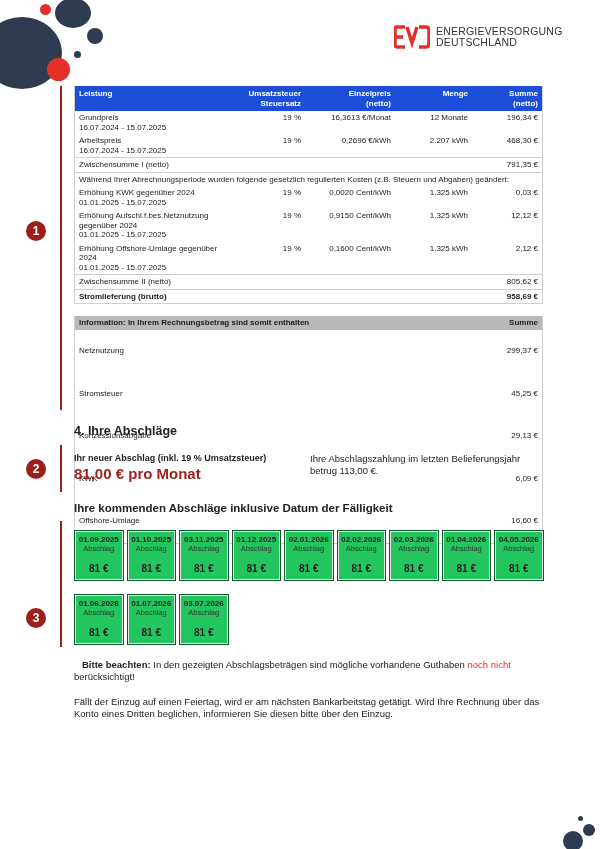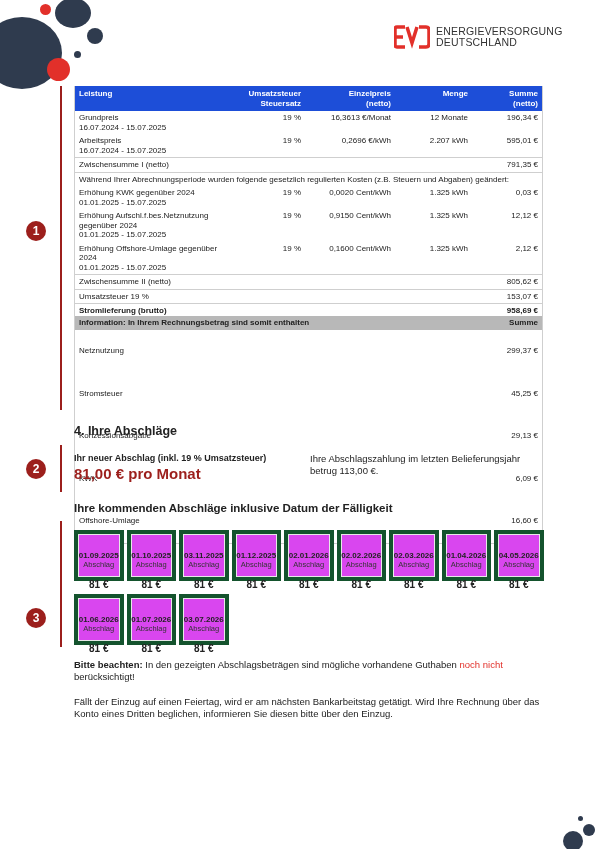--- a/index.html
+++ b/index.html
@@ -39,29 +39,29 @@
   .info-table td { padding: 16px 4px; line-height: 10.5px; }
 
   .h4 { position: absolute; left: 74px; top: 424px; font-size: 12.5px; font-weight: bold; color: #222; }
   .new-label { position: absolute; left: 74px; top: 453px; font-size: 9px; font-weight: bold; }
   .new-amount { position: absolute; left: 74px; top: 465px; font-size: 15px; font-weight: bold; color: #9c1f1c; }
   .last-text { position: absolute; left: 310px; top: 453px; font-size: 9.5px; line-height: 12px; width: 230px; }
   .upcoming { position: absolute; left: 74px; top: 502px; font-size: 11.5px; font-weight: bold; }
 
   .cards { position: absolute; left: 74px; width: 470px; display: flex; gap: 3px; }
   .card {
-    width: 49.5px; height: 51px; border: 4px solid #14532d; background: #d946ef;
-    box-shadow: 0 0 0 1px #e8e8e8 inset; text-align: center; padding-top: 17px;
+    width: 49.5px; height: 51px; border: 1px solid #14532d; background: #22c55e;
+    box-shadow: 0 0 0 1px #e8e8e8 inset; text-align: center; padding-top: 4px;
   }
   .card .d { font-size: 8px; font-weight: bold; line-height: 9px; }
   .card .l { font-size: 7.5px; line-height: 9px; color: #333; }
   .card .a { font-size: 10px; font-weight: bold; margin-top: 10px; }
 
   .note { position: absolute; left: 74px; top: 659px; width: 470px; font-size: 9.5px; line-height: 12px; }
-  .note b { font-weight: bold; }
+  .note b { font-weight: bold; margin-left: 8px; }
   .note .hl { color: #e2302a; }
   .note2 { position: absolute; left: 74px; top: 696px; width: 470px; font-size: 9.5px; line-height: 12px; }
 </style>
 </head>
 <body>
 
 <div class="dot red" style="left:40px;top:4px;width:11px;height:11px;"></div>
 <div class="dot navy" style="left:55px;top:-2px;width:36px;height:30px;"></div>
 <div class="dot navy" style="left:-18px;top:17px;width:80px;height:72px;"></div>
 <div class="dot navy" style="left:87px;top:28px;width:16px;height:16px;"></div>
@@ -109,21 +109,21 @@
         <td class="r">19 %</td>
         <td class="r">16,3613 €/Monat</td>
         <td class="r">12 Monate</td>
         <td class="r">196,34 €</td>
       </tr>
       <tr>
         <td><span>Arbeitspreis</span><br><span>16.07.2024 - 15.07.2025</span></td>
         <td class="r">19 %</td>
         <td class="r">0,2696 €/kWh</td>
         <td class="r">2.207 kWh</td>
-        <td class="r">595,01 €</td>
+        <td class="r">468,30 €</td>
       </tr>
       <tr class="bordered">
         <td colspan="4">Zwischensumme I (netto)</td>
         <td class="r">791,35 €</td>
       </tr>
       <tr class="bordered">
         <td colspan="5">Während Ihrer Abrechnungsperiode wurden folgende gesetzlich regulierten Kosten (z.B. Steuern und Abgaben) geändert:</td>
       </tr>
       <tr>
         <td><span>Erhöhung KWK gegenüber 2024</span><br><span>01.01.2025 - 15.07.2025</span></td>
@@ -142,24 +142,20 @@
       <tr>
         <td><span>Erhöhung Offshore-Umlage gegenüber 2024</span><br><span>01.01.2025 - 15.07.2025</span></td>
         <td class="r">19 %</td>
         <td class="r">0,1600 Cent/kWh</td>
         <td class="r">1.325 kWh</td>
         <td class="r">2,12 €</td>
       </tr>
       <tr class="bordered">
         <td colspan="4">Zwischensumme II (netto)</td>
         <td class="r">805,62 €</td>
-      </tr>
-      <tr class="bordered">
-        <td colspan="4">Umsatzsteuer 19 %</td>
-        <td class="r">153,07 €</td>
       </tr>
       <tr class="bordered bold">
         <td colspan="4">Stromlieferung (brutto)</td>
         <td class="r">958,69 €</td>
       </tr>
     </tbody>
   </table>
 </div>
 
 <div class="info-table tbl-frame">

